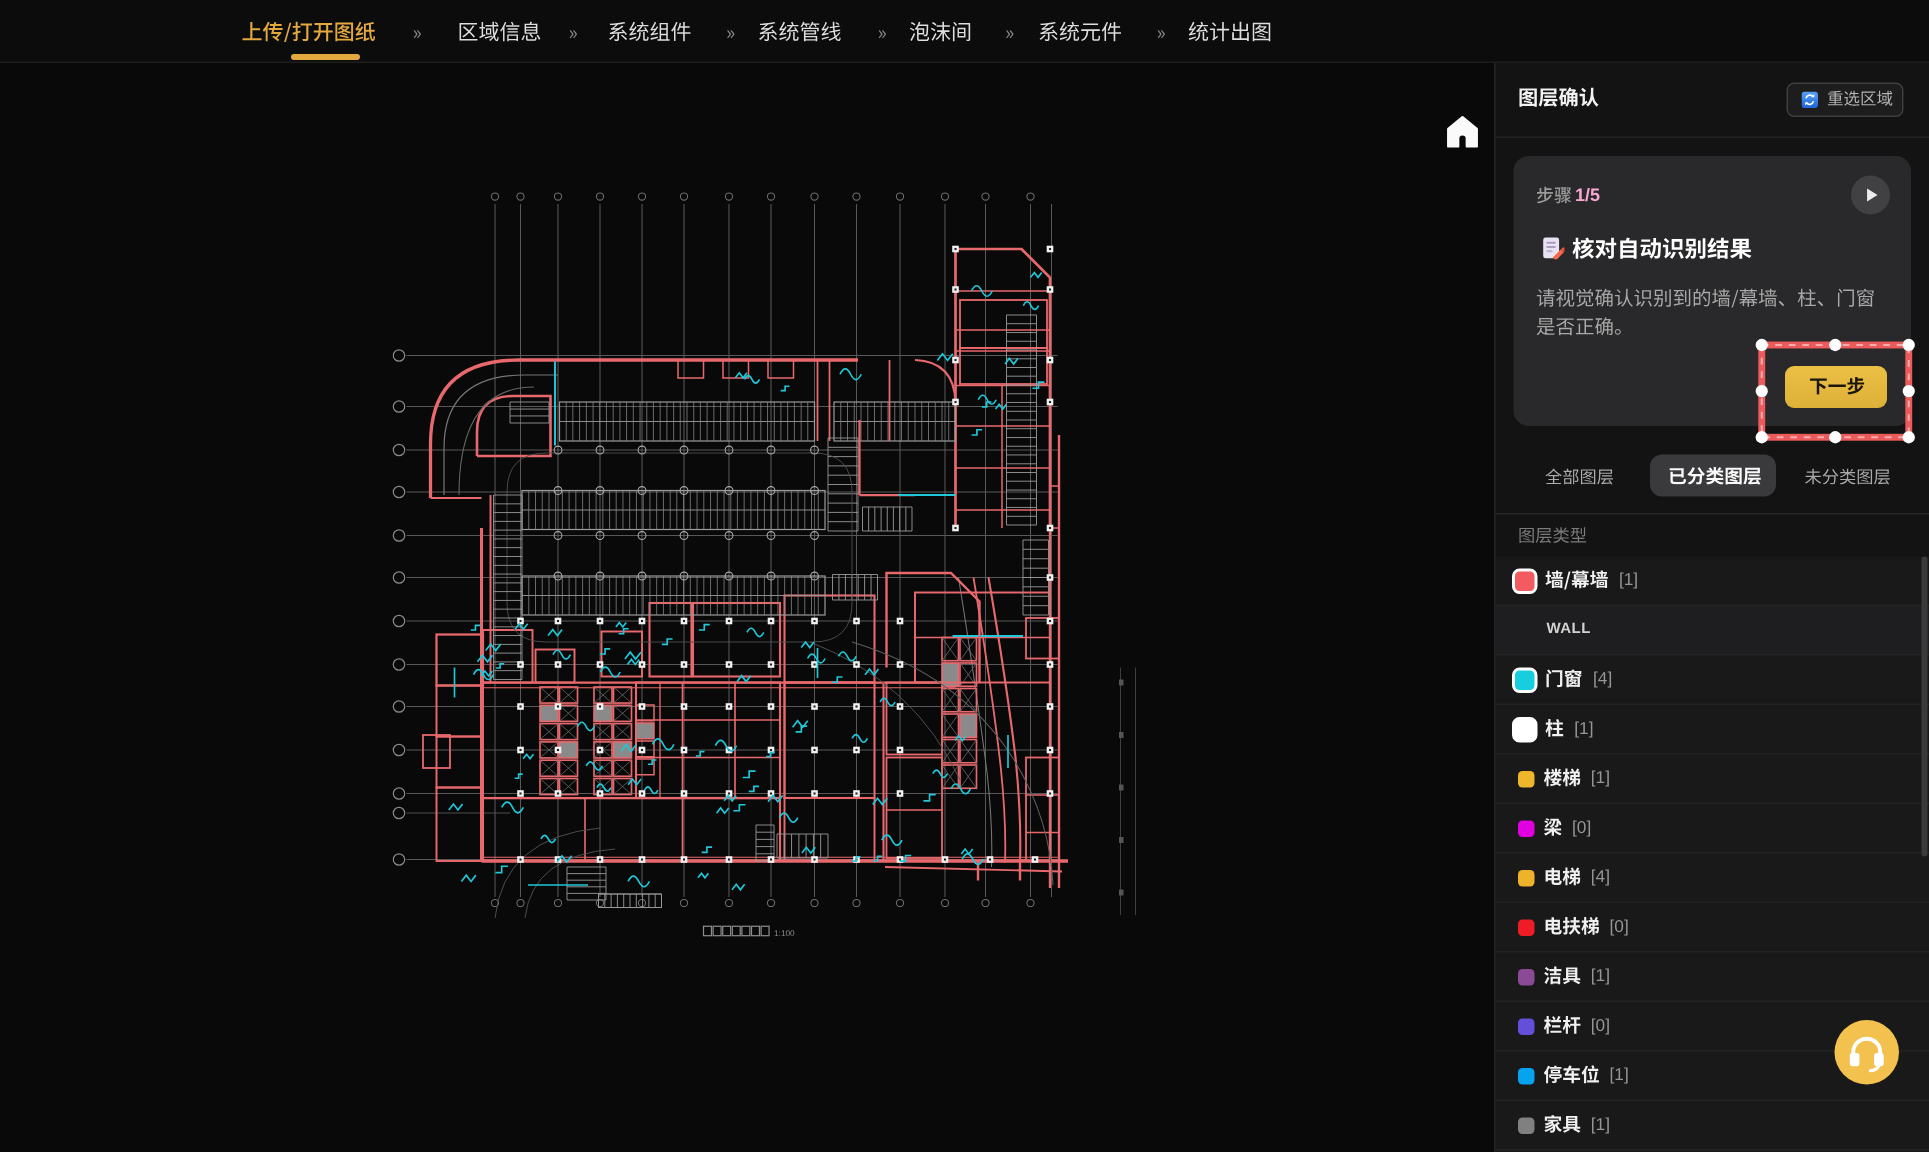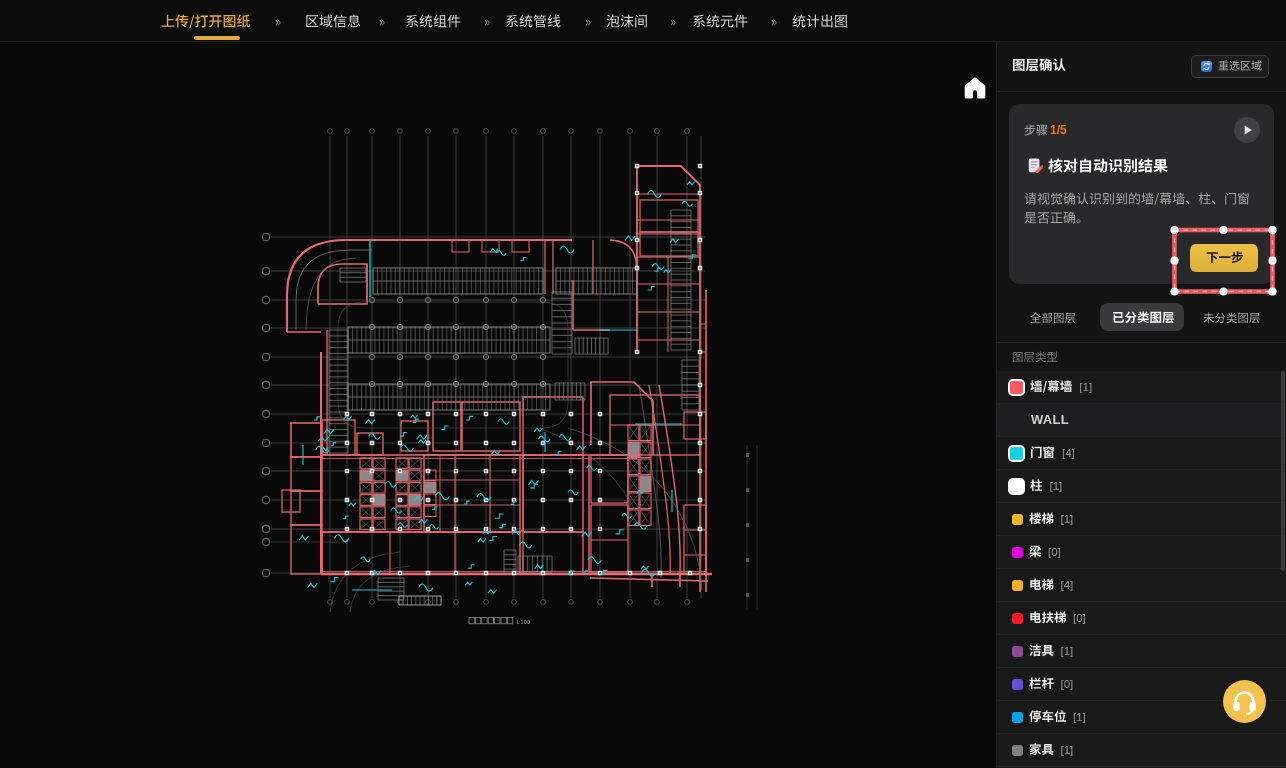--- a/index.html
+++ b/index.html
@@ -632,21 +632,21 @@
       <use href="#gR9009" x="1000"></use>
       <use href="#gR533a" x="2000"></use>
       <use href="#gR57df" x="3000"></use>
     </svg>
     <div class="abs" style="left:997px;top:90.5px;width:289px;height:1px;background:#232323"></div>
     <div class="abs" style="left:1009px;top:103.5px;width:265px;height:180px;border-radius:10px;background:#29292b"></div>
     <svg style="position:absolute;left:1024.0px;top:123.6px;width:24.0px;height:12.0px;" viewBox="0 -880 2000 1000" fill="#9c9c9c">
       <use href="#gM6b65" x="0"></use>
       <use href="#gM9aa4" x="1000"></use>
     </svg>
-    <div class="abs" style="left:1050px;top:123.5px;width:30px;height:13px;color:#f97316;font-size:12px;font-weight:bold;line-height:13px"> 1/5</div>
+    <div class="abs" style="left:1050px;top:123.5px;width:30px;height:13px;color:#f9a8d4;font-size:12px;font-weight:bold;line-height:13px"> 1/5</div>
     <div class="abs" style="left:1233.5px;top:117px;width:26px;height:26px;border-radius:50%;background:#414143"></div>
     <svg class="abs" style="left:1233.5px;top:117px;width:26px;height:26px" viewBox="0 0 26 26">
       <path d="M10.7,8.6 L17.7,13 L10.7,17.4 Z" fill="#ececec"></path>
     </svg>
     <svg class="abs" style="left:1028px;top:158px;width:15px;height:15px" viewBox="0 0 15 15">
 <rect x="0.8" y="0.4" width="10.6" height="13.8" rx="1.6" fill="#e9e2f2"></rect>
 <rect x="3" y="3.2" width="6" height="1.3" fill="#a99bc0"></rect>
       <rect x="3" y="6" width="6" height="1.3" fill="#a99bc0"></rect>
       <rect x="3" y="8.8" width="4" height="1.3" fill="#bcaed2"></rect>
 <path d="M7.2,13.6 L12.6,8.2 L14.6,10.2 L9.2,15.6 Z" fill="#f3674d"></path>
@@ -739,21 +739,21 @@
     <div class="abs" style="left:1008px;top:378.5px;width:17px;height:17px;border-radius:5px;background:#f25b60;border:2px solid #fff"></div>
     <svg style="position:absolute;left:1030.0px;top:380.4px;width:42.3px;height:12.5px;" viewBox="0 -880 3387 1000" fill="#f0f0f0">
       <use href="#gB5899" x="0"></use>
       <use href="#gB2f" x="1000"></use>
       <use href="#gB5e55" x="1387"></use>
       <use href="#gB5899" x="2387"></use>
     </svg>
     <div class="abs" style="left:1079.3px;top:380.5px;height:13px;font-size:11.5px;color:#969696;line-height:13px">[1]</div>
     <div class="abs" style="left:997px;top:403.0px;width:289px;height:1px;background:#232324"></div>
     <div class="abs" style="left:997px;top:403.5px;width:289px;height:33px;background:#1e1e20"></div>
-    <div class="abs" style="left:1031px;top:413.0px;width:60px;height:14px;font-size:13px;font-weight:bold;color:#d2d2d2;line-height:14px;letter-spacing:0.3px">WALL</div>
+    <div class="abs" style="left:1031px;top:413.0px;width:60px;height:14px;font-size:10px;font-weight:bold;color:#d2d2d2;line-height:14px;letter-spacing:0.3px">WALL</div>
     <div class="abs" style="left:997px;top:436.0px;width:289px;height:1px;background:#232324"></div>
     <div class="abs" style="left:1008px;top:444.5px;width:17px;height:17px;border-radius:5px;background:#16cede;border:2px solid #fff"></div>
     <svg style="position:absolute;left:1030.0px;top:446.4px;width:25.0px;height:12.5px;" viewBox="0 -880 2000 1000" fill="#f0f0f0">
       <use href="#gB95e8" x="0"></use>
       <use href="#gB7a97" x="1000"></use>
     </svg>
     <div class="abs" style="left:1062.0px;top:446.5px;height:13px;font-size:11.5px;color:#969696;line-height:13px">[4]</div>
     <div class="abs" style="left:997px;top:469.0px;width:289px;height:1px;background:#232324"></div>
     <div class="abs" style="left:1008px;top:477.5px;width:17px;height:17px;border-radius:5px;background:#ffffff;border:2px solid #fff"></div>
     <svg style="position:absolute;left:1030.0px;top:479.4px;width:12.5px;height:12.5px;" viewBox="0 -880 1000 1000" fill="#f0f0f0">

